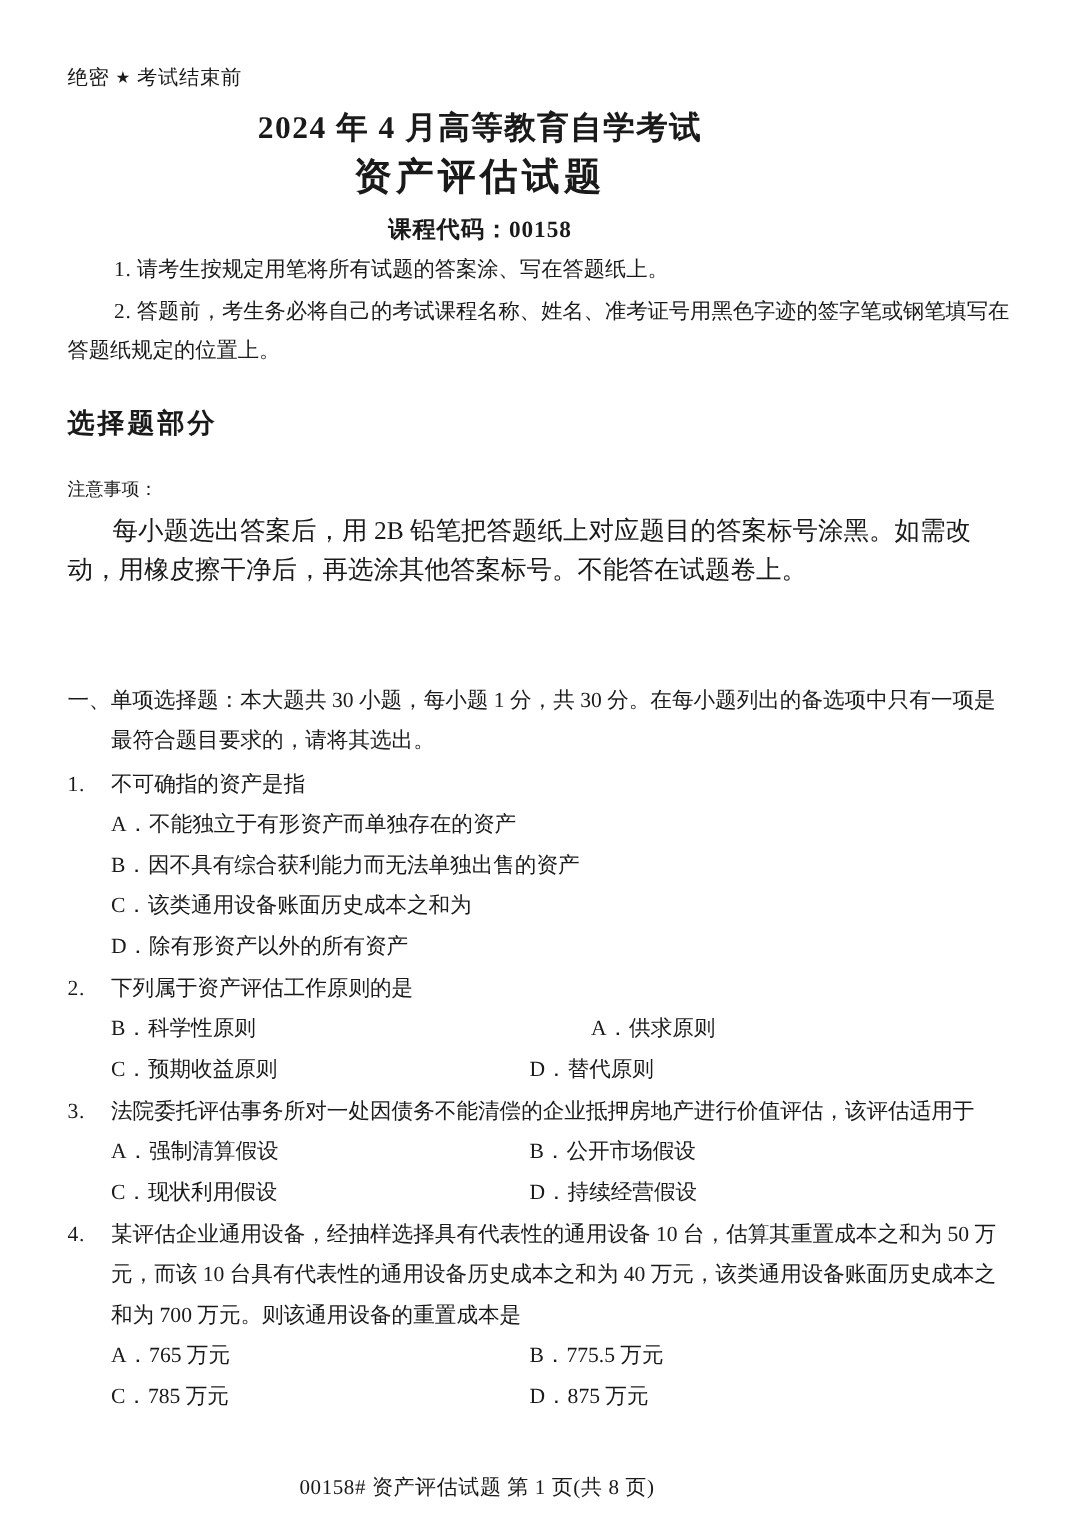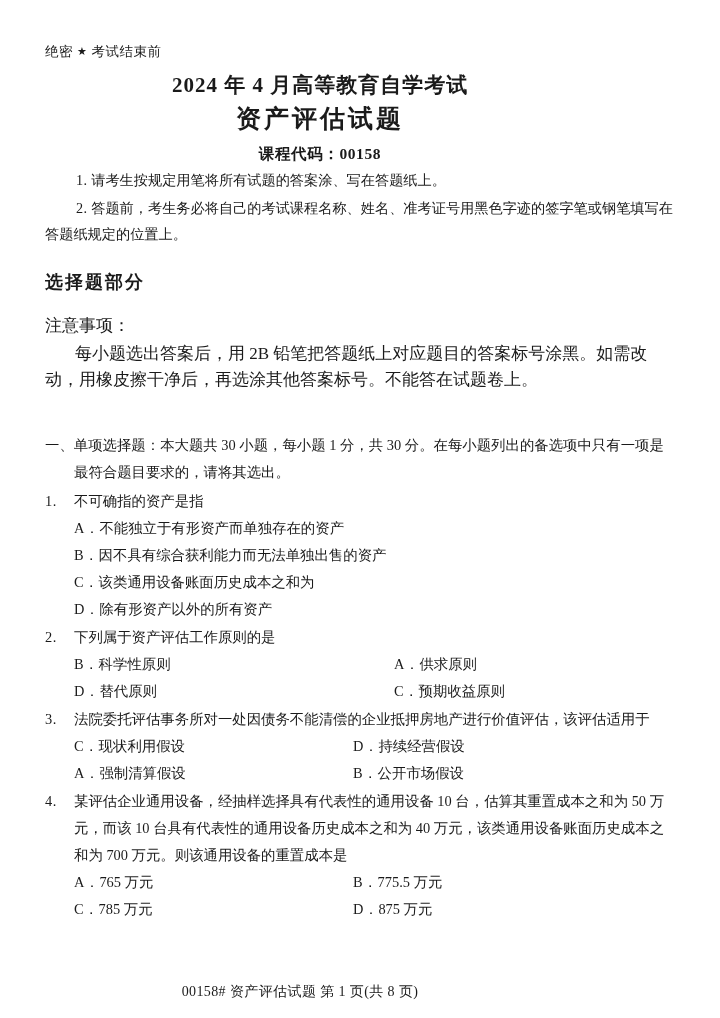--- a/index.html
+++ b/index.html
@@ -90,32 +90,32 @@
   .section-title {
     text-align: left;
     font-size: 18px;
     font-weight: 700;
     letter-spacing: 2px;
     margin-top: 21px;
     margin-bottom: 18px;
   }
 
   .notice-label {
-    font-size: 17px;
+    font-size: 12px;
     margin-bottom: 1px;
   }
   .notice-body {
     text-indent: 30px;
     font-size: 17px;
     line-height: 26.5px;
   }
 
   
   .qsection {
-    margin-top: 38px;
+    margin-top: 60px;
   }
   .section-head {
     font-size: 14.4px;
     line-height: 27px;
     padding-left: 29px;
     text-indent: -29px;
     margin-bottom: 2px;
   }
 
   .question {
@@ -149,21 +149,21 @@
   .opt-row .opt-cell.wide {
     flex: 1 1 auto;
   }
   .opt-label {
     letter-spacing: 0.3px;
   }
 
   
   .footer {
     position: absolute;
-    left: 0;
+    left: 18px;
     bottom: 17px;
     width: 600px;
     text-align: center;
     font-size: 14px;
     letter-spacing: 0.4px;
     white-space: nowrap;
   }
 </style>
 </head>
 <body>
@@ -237,49 +237,49 @@
         <div class="opts-stack">
           <div class="opt-row">
             <div class="opt-cell wide">
               <span class="opt-label">B．</span><span>科学性原则</span>
             </div>
             <div class="opt-cell">
               <span class="opt-label">A．</span><span>供求原则</span>
             </div>
           </div>
           <div class="opt-row">
+            <div class="opt-cell">
+              <span class="opt-label">C．</span><span>预期收益原则</span>
+            </div>
             <div class="opt-cell wide">
               <span class="opt-label">D．</span><span>替代原则</span>
-            </div>
-            <div class="opt-cell">
-              <span class="opt-label">C．</span><span>预期收益原则</span>
             </div>
           </div>
         </div>
       </div>
 
       <div class="question">
         <div class="q-stem">
           <span class="q-num">3.</span><span>法院委托评估事务所对一处因债务不能清偿的企业抵押房地产进行价值评估，该评估适用于</span>
         </div>
         <div class="opts-stack">
           <div class="opt-row">
             <div class="opt-cell">
+              <span class="opt-label">A．</span><span>强制清算假设</span>
+            </div>
+            <div class="opt-cell wide">
+              <span class="opt-label">B．</span><span>公开市场假设</span>
+            </div>
+          </div>
+          <div class="opt-row">
+            <div class="opt-cell">
               <span class="opt-label">C．</span><span>现状利用假设</span>
             </div>
             <div class="opt-cell wide">
               <span class="opt-label">D．</span><span>持续经营假设</span>
-            </div>
-          </div>
-          <div class="opt-row">
-            <div class="opt-cell">
-              <span class="opt-label">A．</span><span>强制清算假设</span>
-            </div>
-            <div class="opt-cell wide">
-              <span class="opt-label">B．</span><span>公开市场假设</span>
             </div>
           </div>
         </div>
       </div>
 
       <div class="question">
         <div class="q-stem">
           <span class="q-num">4.</span><span>某评估企业通用设备，经抽样选择具有代表性的通用设备 10 台，估算其重置成本之和为 50 万元，而该 10 台具有代表性的通用设备历史成本之和为 40 万元，该类通用设备账面历史成本之和为 700 万元。则该通用设备的重置成本是</span>
         </div>
         <div class="opts-stack">

